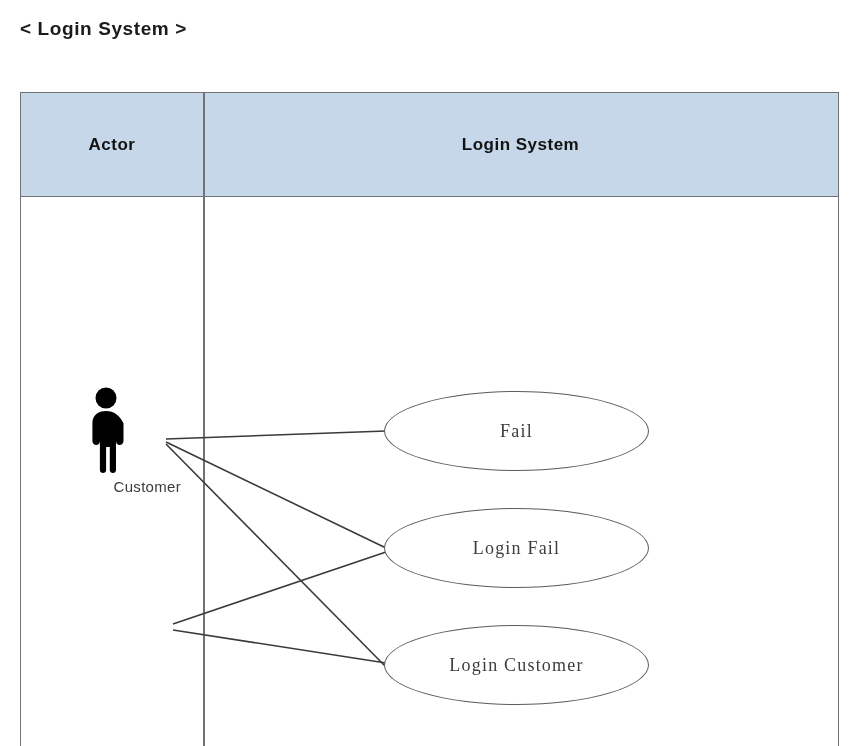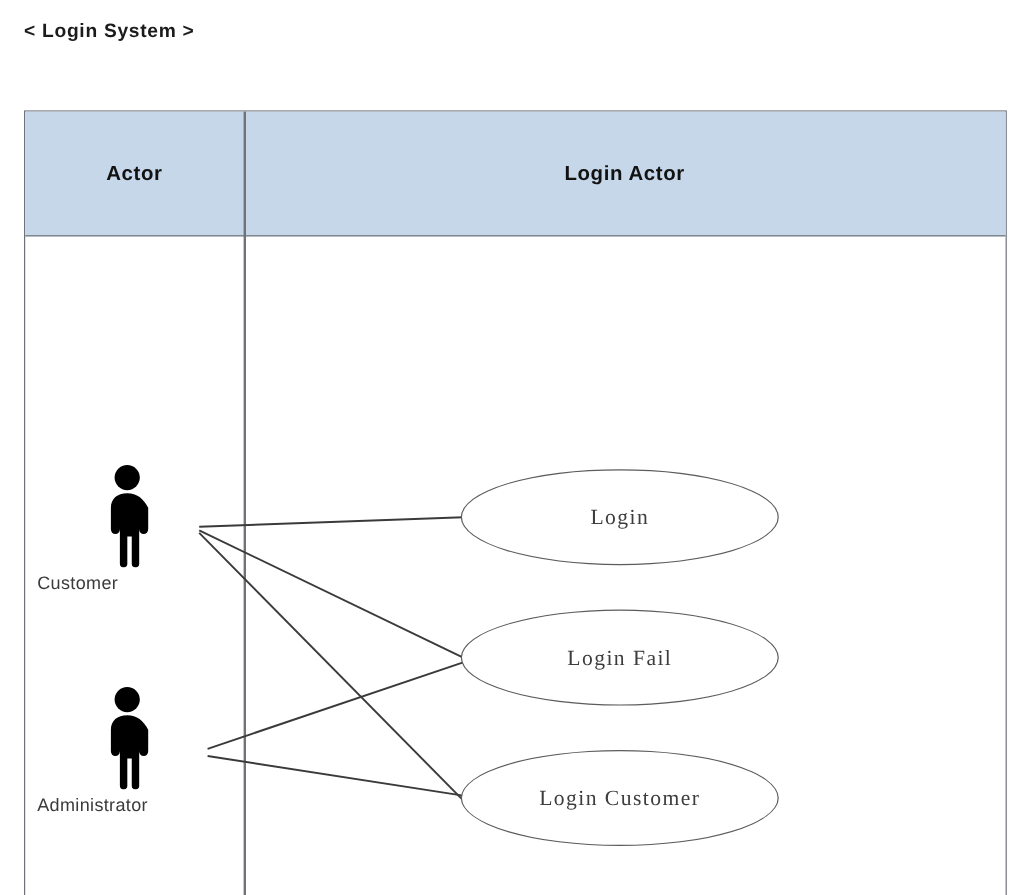--- a/index.html
+++ b/index.html
@@ -13,21 +13,21 @@
     position: relative;
     font-family: "Liberation Sans", sans-serif;
     overflow: hidden;
   }
 
   #diagram-title {
     position: absolute;
     left: 20px;
     top: 18px;
     font-family: "Liberation Sans", sans-serif;
-    font-size: 16px;
+    font-size: 19px;
     font-weight: bold;
     color: #1b1b1b;
     letter-spacing: 0.6px;
     white-space: pre;
   }
 
   #usecase-table {
     position: absolute;
     left: 20px;
     top: 92px;
@@ -85,21 +85,21 @@
     left: 0;
     top: 104px;
     right: 0;
     bottom: 0;
   }
 
   
   .actor {
     position: absolute;
     width: 150px;
-    text-align: left;
+    text-align: right;
   }
   #actor-customer { left: 10px; top: 190px; }
   #actor-administrator { left: 10px; top: 375px; }
 
   .actor-figure {
     display: block;
     margin: 0 auto;
   }
 
   .actor-label {
@@ -147,21 +147,21 @@
 </style>
 </head>
 <body>
 
 <div id="diagram-title">&lt; Login System &gt;</div>
 
 <div id="usecase-table">
 
   <div class="table-header-row">
     <div class="header-cell" id="header-actor">Actor</div>
-    <div class="header-cell" id="header-system">Login Actor</div>
+    <div class="header-cell" id="header-system">Login System</div>
   </div>
 
   <div class="column-divider"></div>
 
   <div class="body-area">
 
     <svg id="association-layer" viewBox="0 0 819 508">
 
       <line x1="145" y1="242" x2="365" y2="234" stroke="#3a3a3a" stroke-width="1.6"></line>
 
@@ -178,33 +178,23 @@
       <svg class="actor-figure" width="50" height="86" viewBox="0 0 50 86">
         <circle cx="25" cy="11" r="10.5" fill="#000000"></circle>
         <path fill="#000000" d="M25 24c-8.2 0-13.6 4.4-13.6 12.2v17.6c0 2.6 1.6 4.2 3.8 4.2
                  c2.1 0 3.6-1.5 3.7-4V83c0 1.7 1.4 3 3.1 3c1.7 0 3.1-1.3 3.1-3V60h-0.2
                  h3.9v23c0 1.7 1.4 3 3.1 3c1.7 0 3.1-1.3 3.1-3V54c0.1 2.5 1.6 4 3.7 4
                  c2.2 0 3.8-1.6 3.8-4.2V36.2C38.6 28.4 33.2 24 25 24z"></path>
       </svg>
       <span class="actor-label">Customer</span>
     </div>
 
-    <div class="actor" id="actor-administrator">
-      <svg class="actor-figure" width="50" height="86" viewBox="0 0 50 86">
-        <circle cx="25" cy="11" r="10.5" fill="#000000"></circle>
-        <path fill="#000000" d="M25 24c-8.2 0-13.6 4.4-13.6 12.2v17.6c0 2.6 1.6 4.2 3.8 4.2
-                 c2.1 0 3.6-1.5 3.7-4V83c0 1.7 1.4 3 3.1 3c1.7 0 3.1-1.3 3.1-3V60h-0.2
-                 h3.9v23c0 1.7 1.4 3 3.1 3c1.7 0 3.1-1.3 3.1-3V54c0.1 2.5 1.6 4 3.7 4
-                 c2.2 0 3.8-1.6 3.8-4.2V36.2C38.6 28.4 33.2 24 25 24z"></path>
-      </svg>
-      <span class="actor-label">Administrator</span>
-    </div>
 
     <div class="usecase" id="usecase-join">
-      <span class="usecase-label">Login</span>
+      <span class="usecase-label">Fail</span>
     </div>
 
     <div class="usecase" id="usecase-fail">
       <span class="usecase-label">Login Fail</span>
     </div>
 
     <div class="usecase" id="usecase-success">
       <span class="usecase-label">Login Customer</span>
     </div>
 

